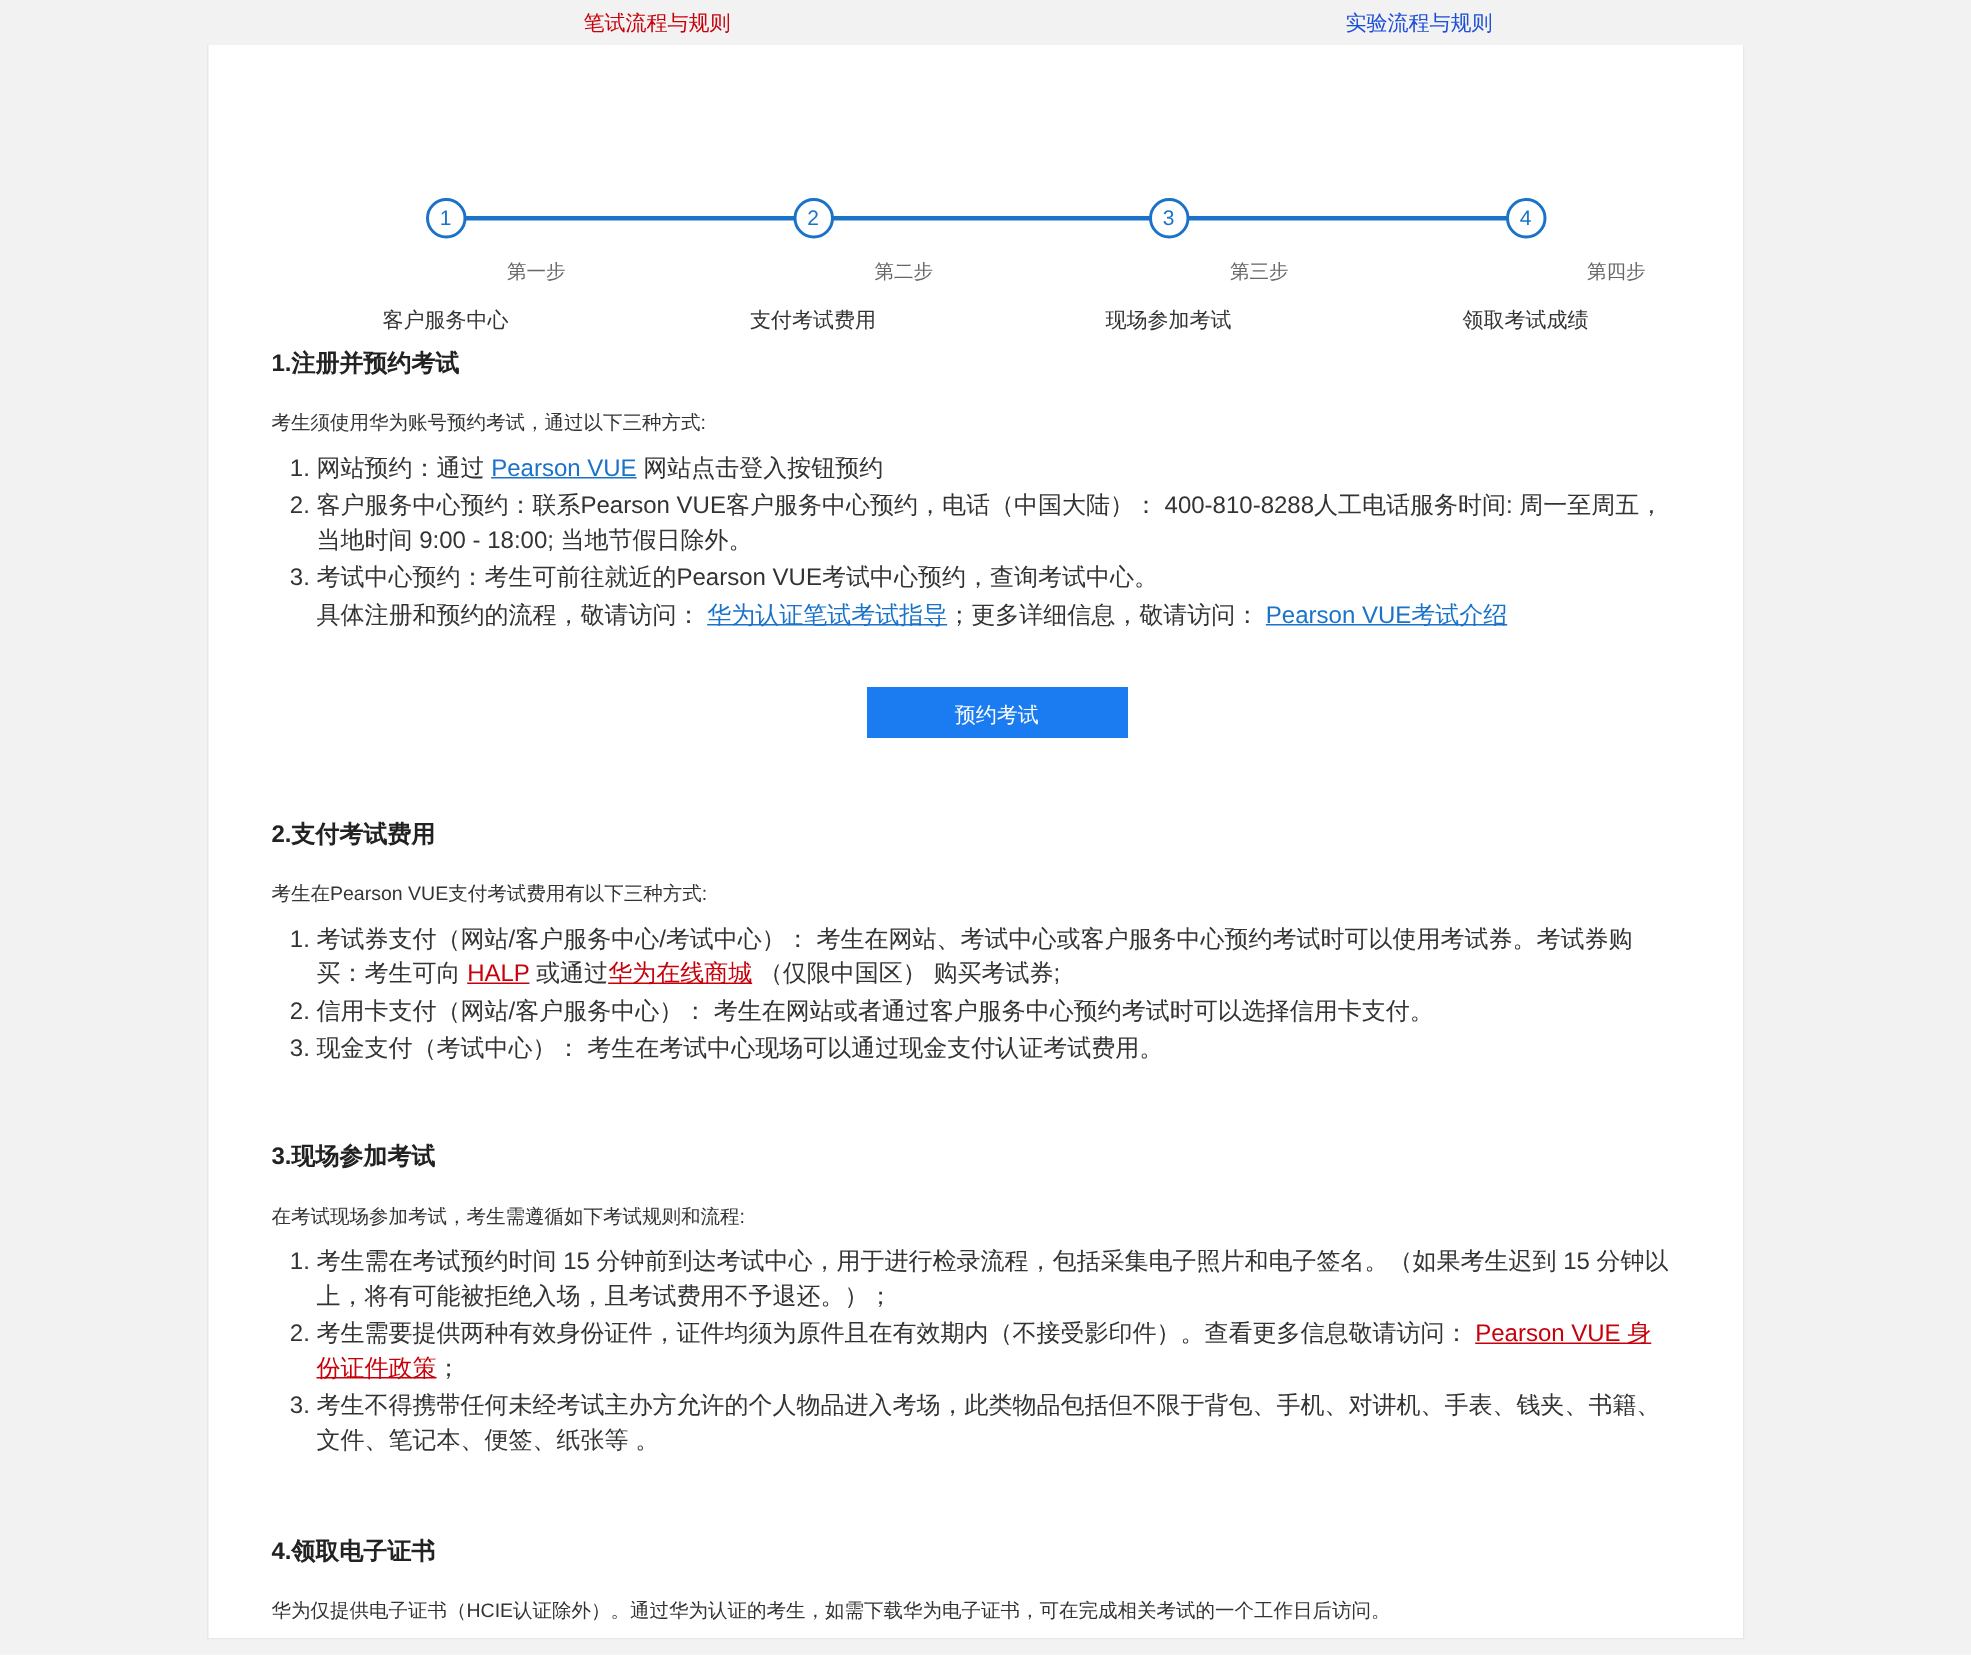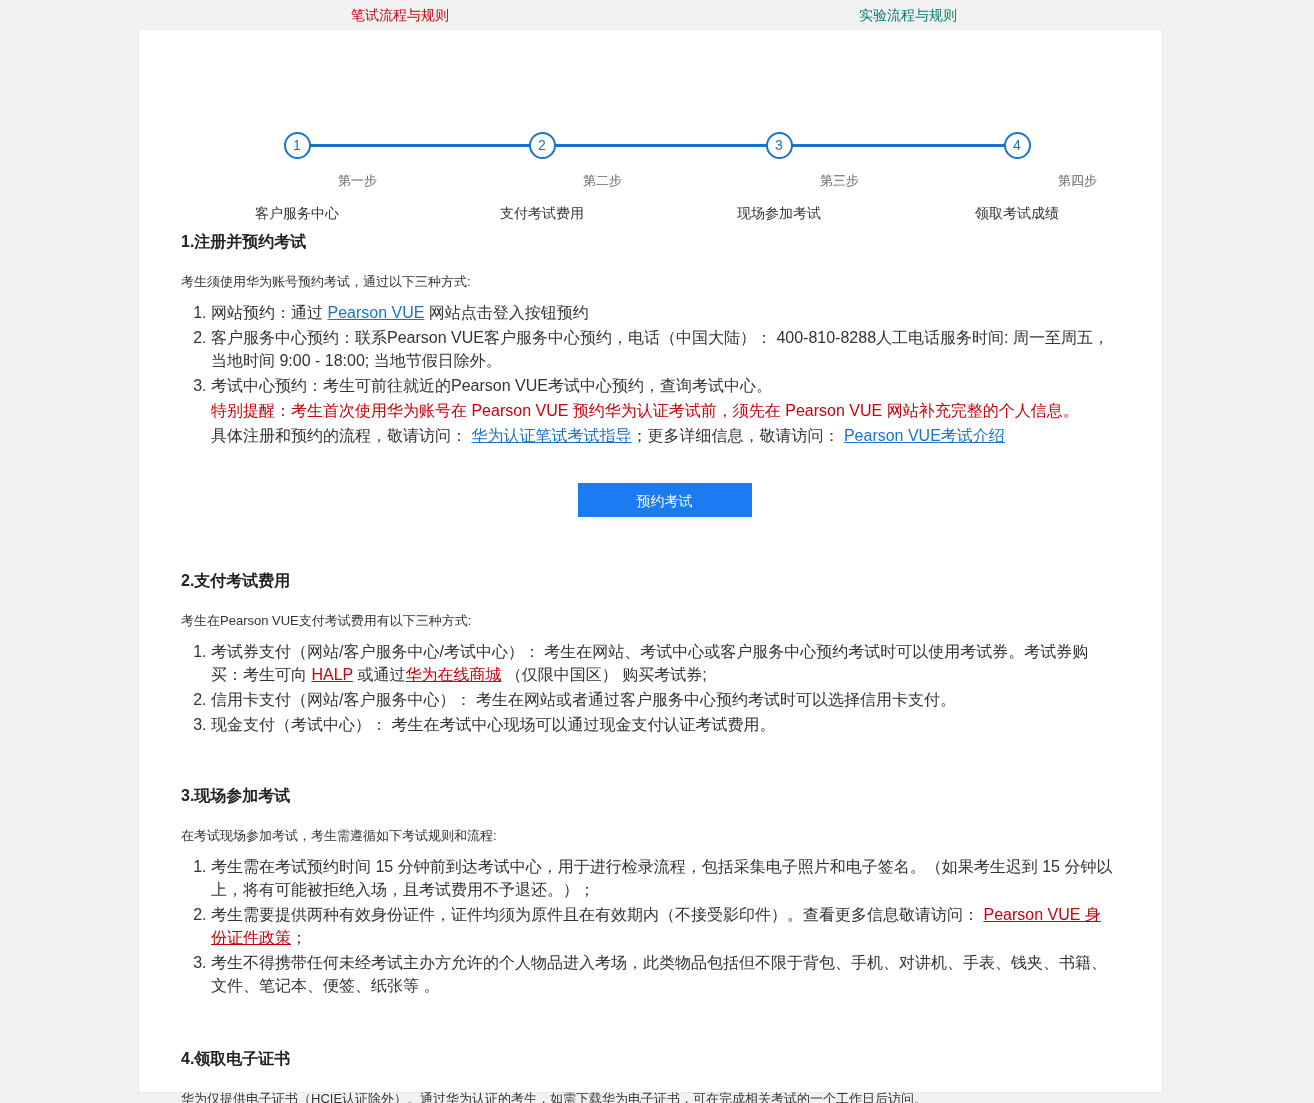--- a/index.html
+++ b/index.html
@@ -3,39 +3,39 @@
 <meta charset="utf-8">
 <style>
   * { box-sizing: border-box; }
   html, body {
     margin: 0; padding: 0;
     width: 1314px; height: 1103px;
     background: #f2f2f2;
     font-family: "Liberation Sans", sans-serif;
     color: #333;
   }
-  .page { width: 1306px; height: 1103px; position: relative; overflow: hidden; background:#f2f2f2; }
+  .page { width: 1306px; height: 1103px; position: relative; overflow: hidden; background:#f2f2f2;padding-left:38px; }
 
   
   .tabbar {
     height: 30px;
     background: #f2f2f2;
     display: flex;
     align-items: center;
     position: relative;
   }
   .tab {
     font-size: 14px;
     line-height: 30px;
     text-align: center;
     cursor: pointer;
     white-space: nowrap;
   }
   .tab-1 { position: absolute; left: 340px; width: 120px; color: #c7000b; font-weight: 500; }
-  .tab-2 { position: absolute; left: 856px; width: 104px; color: #0f766e; }
+  .tab-2 { position: absolute; left: 856px; width: 104px; color: #1d4ed8; }
 
   
   .card {
     position: absolute;
     left: 138px; top: 30px;
     width: 1025px;
     height: 1063px;
     background: #ffffff;
     border: 1px solid #e8e8e8;
     border-top: none;
@@ -197,21 +197,20 @@
 
       <h2 class="sec">1.注册并预约考试</h2>
       <p class="lead">考生须使用华为账号预约考试，通过以下三种方式:</p>
       <ol class="list">
         <li>
           <span>网站预约：通过 </span><a class="link" href="#">Pearson VUE</a><span> 网站点击登入按钮预约</span>
         </li>
         <li>客户服务中心预约：联系Pearson VUE客户服务中心预约，电话（中国大陆）： 400-810-8288人工电话服务时间: 周一至周五，当地时间 9:00 - 18:00;  当地节假日除外。</li>
         <li>
           <span>考试中心预约：考生可前往就近的Pearson VUE考试中心预约，查询考试中心。</span>
-          <span class="warn">特别提醒：考生首次使用华为账号在 Pearson VUE 预约华为认证考试前，须先在 Pearson VUE 网站补充完整的个人信息。</span>
           <span class="sub-note">
             <span>具体注册和预约的流程，敬请访问：  </span><a class="link" href="#">华为认证笔试考试指导</a><span>；更多详细信息，敬请访问：  </span><a class="link" href="#">Pearson VUE考试介绍</a>
           </span>
         </li>
       </ol>
       <div class="btn-wrap">
         <button class="btn btn-book">预约考试</button>
       </div>
 
       <h2 class="sec sec-2">2.支付考试费用</h2>

